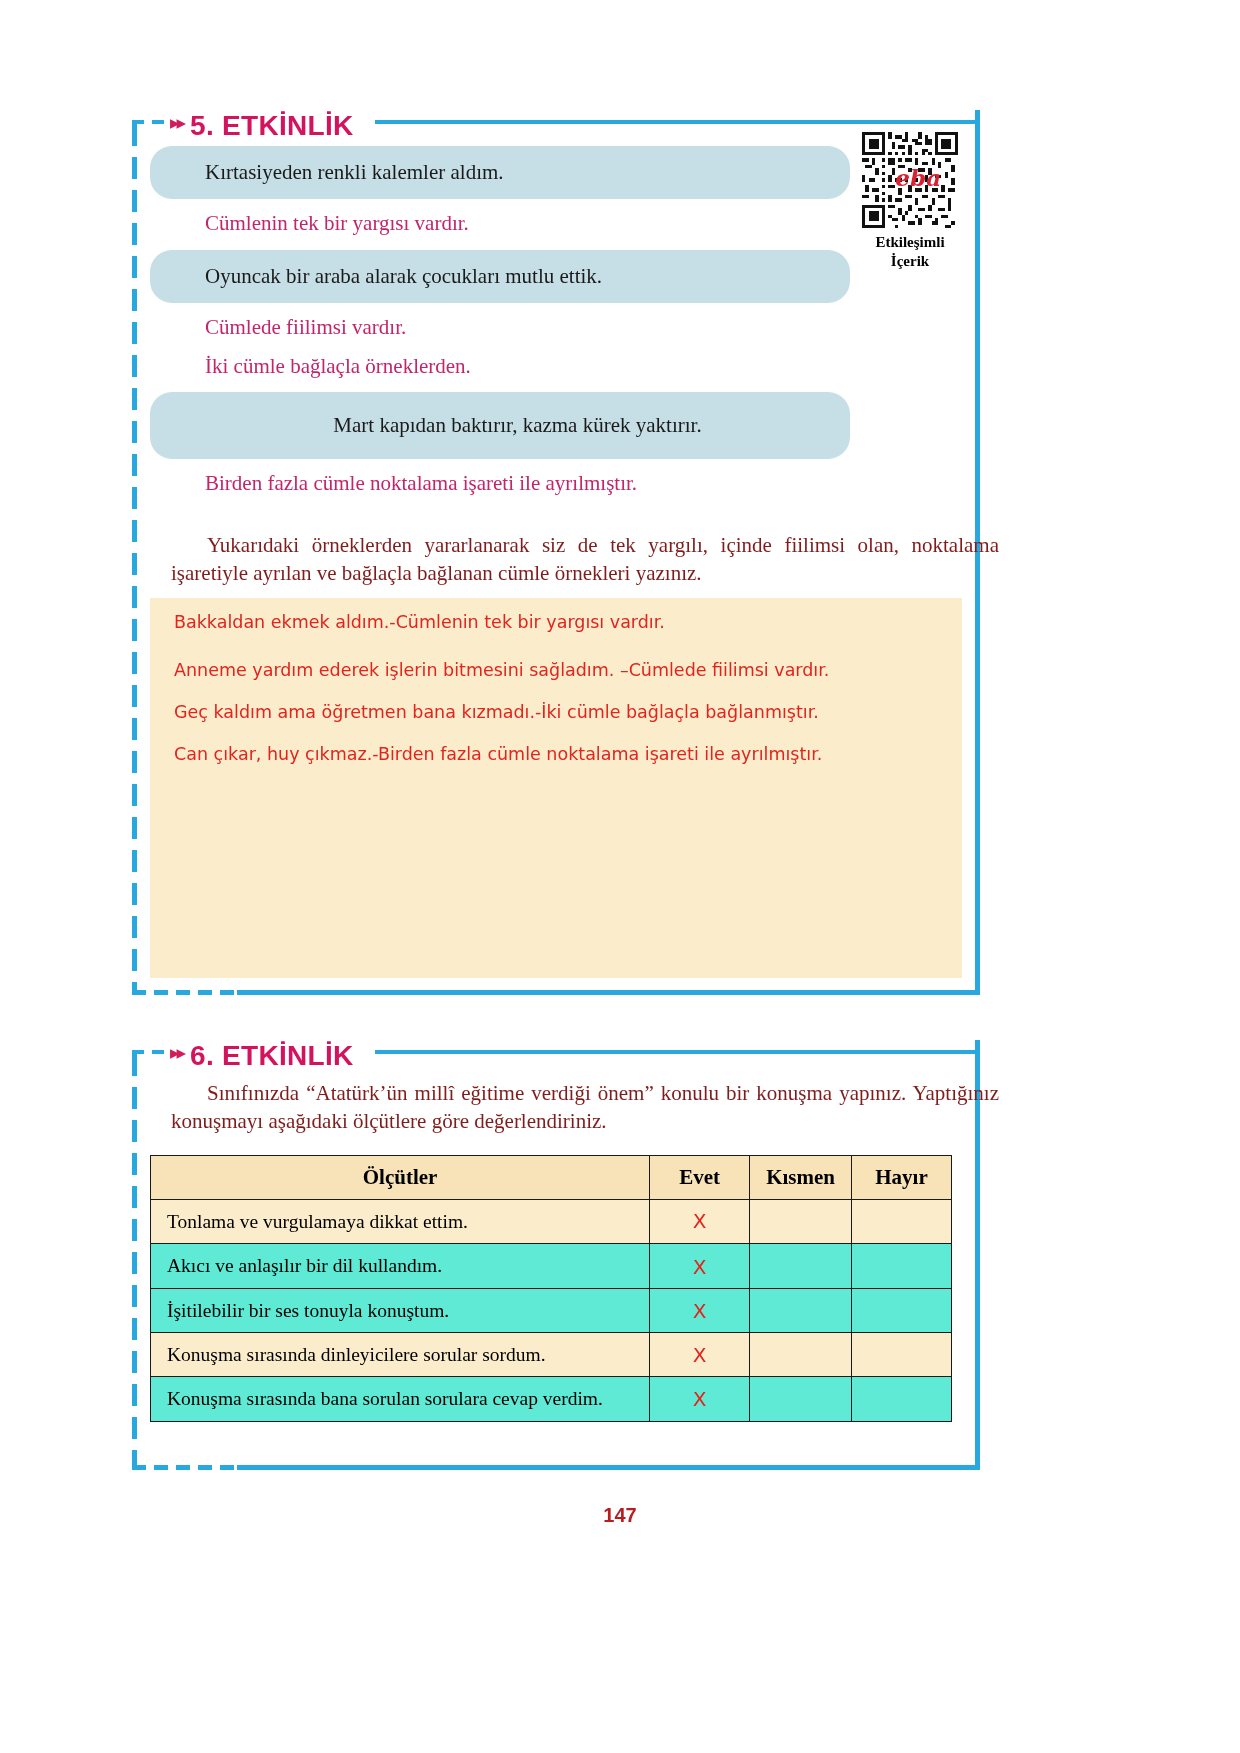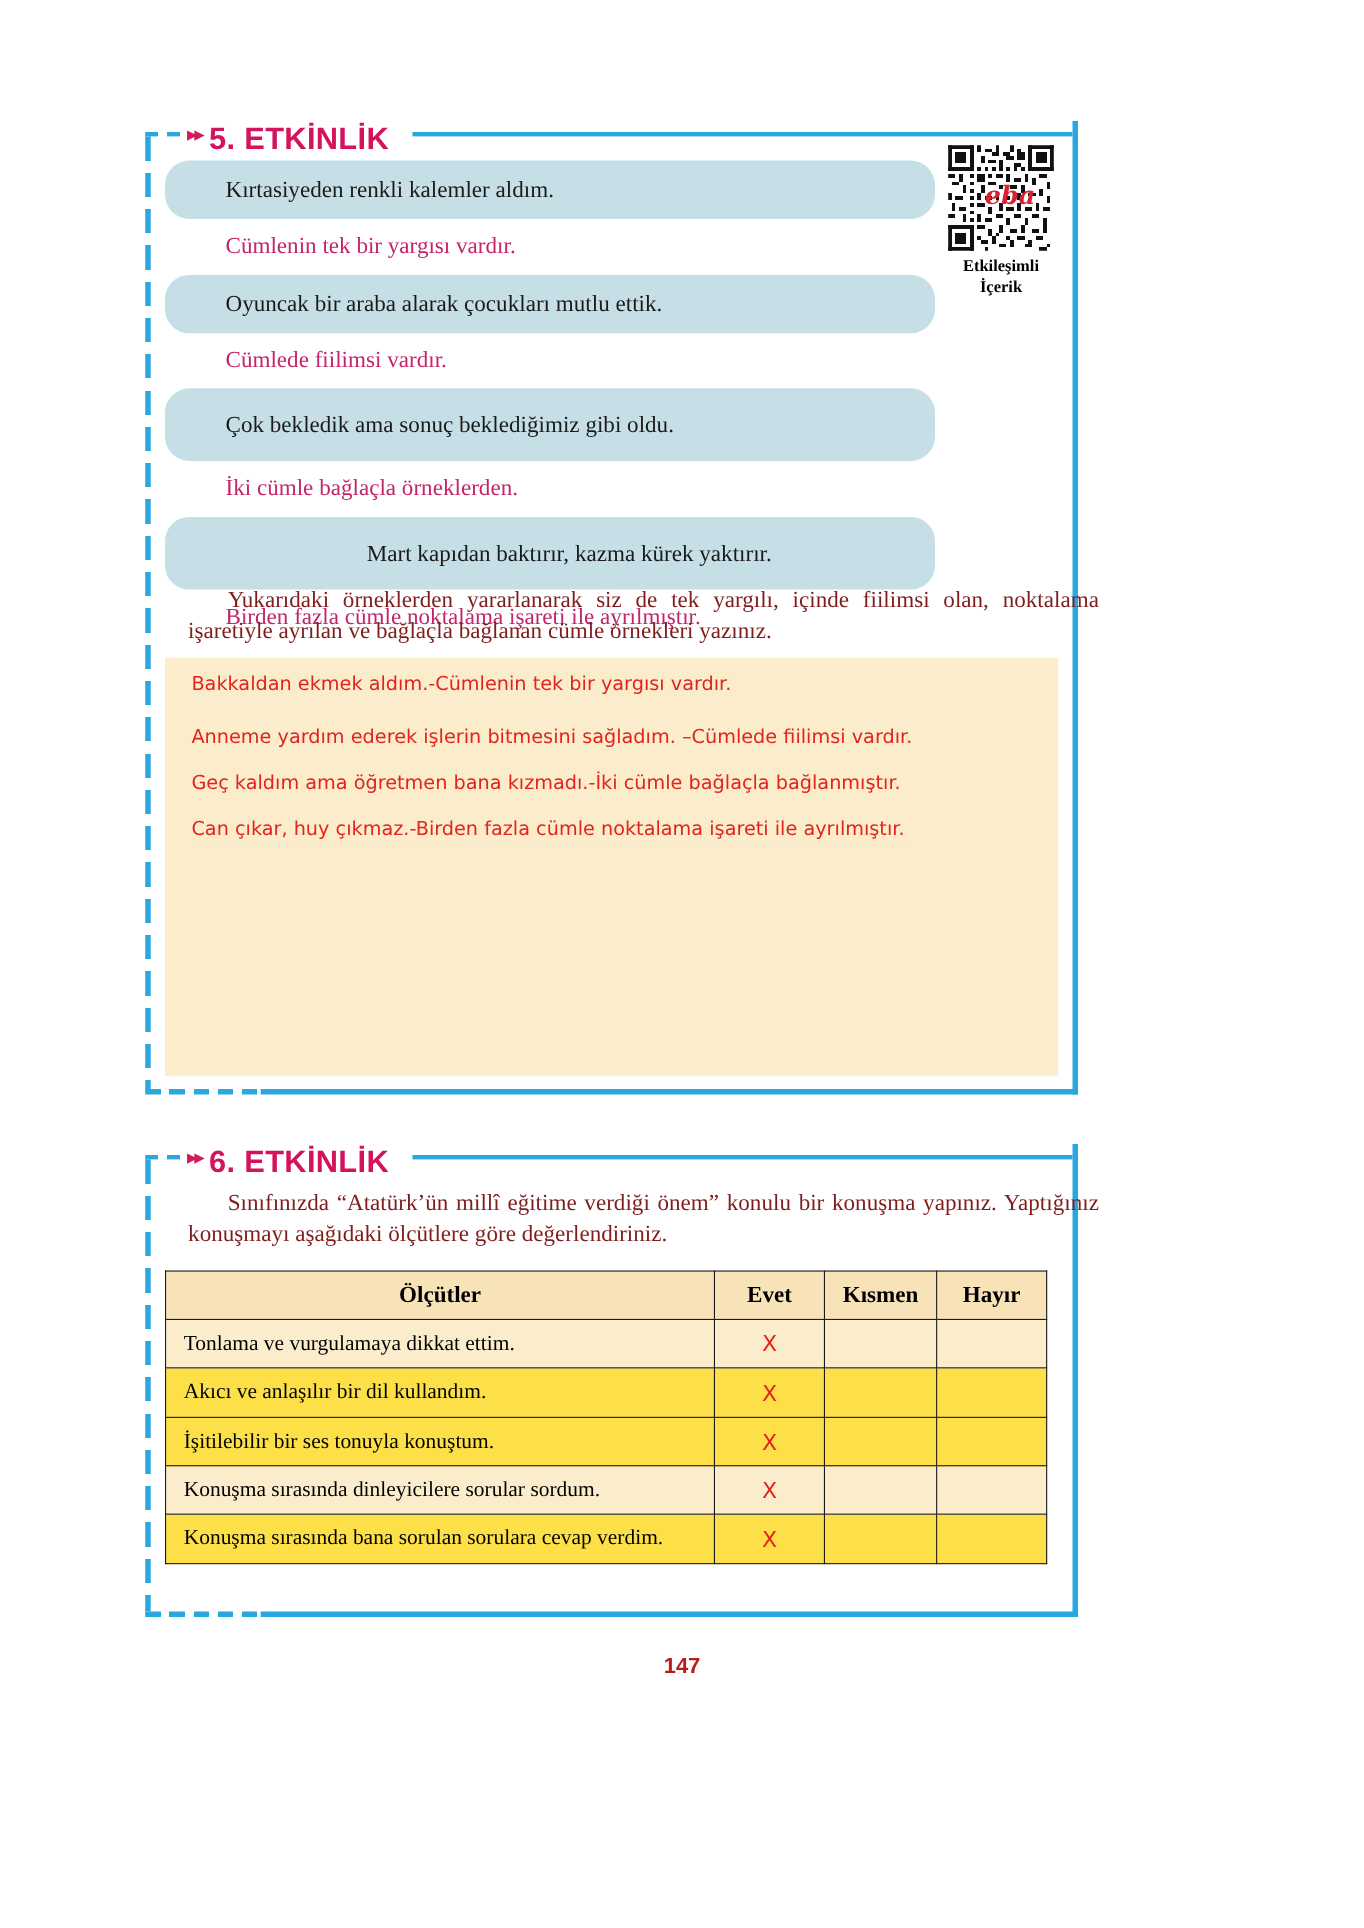--- a/index.html
+++ b/index.html
@@ -220,21 +220,21 @@
     padding-left: 16px;
     line-height: 1.3;
   }
   .rubric td.crit.justified { text-align: justify; text-align-last: left; }
   .rubric td.mark {
     text-align: center;
     color: #e2241d;
     font-family: "DejaVu Sans", sans-serif;
     font-size: 20px;
   }
-  .rubric tr.alt td { background: #fde047; }
+  .rubric tr.alt td { background: #5eead4; }
 
   .mark-top { vertical-align: top; }
   .mark-mid { vertical-align: middle; }
   .mark-bot { vertical-align: bottom; }
 
   
   .page-number {
     position: absolute;
     left: 0; right: 0;
     top: 1504px;
@@ -390,21 +390,20 @@
         <span>Etkileşimli</span><br>
         <span>İçerik</span>
       </div>
     </div>
 
     <div class="ex-wrap">
       <div class="ex-sentence">Kırtasiyeden renkli kalemler aldım.</div>
       <div class="ex-note">Cümlenin tek bir yargısı vardır.</div>
       <div class="ex-sentence">Oyuncak bir araba alarak çocukları mutlu ettik.</div>
       <div class="ex-note">Cümlede fiilimsi vardır.</div>
-      <div class="ex-sentence" style="padding-top:20px;padding-bottom:20px;">Çok bekledik ama sonuç beklediğimiz gibi oldu.</div>
       <div class="ex-note">İki cümle bağlaçla örneklerden.</div>
       <div class="ex-sentence" style="padding-top:20px;padding-bottom:20px;text-align:center;">Mart kapıdan baktırır, kazma kürek yaktırır.</div>
       <div class="ex-note">Birden fazla cümle noktalama işareti ile ayrılmıştır.</div>
     </div>
 
     <div class="instruction" style="top:422px;">Yukarıdaki örneklerden yararlanarak siz de  tek yargılı, içinde fiilimsi olan, noktalama işaretiyle ayrılan ve bağlaçla bağlanan cümle örnekleri yazınız.</div>
 
     <div class="answer-box" style="left:18px; top:488px; width:812px; height:380px;">
       <div class="ans-line">
         <span class="ans-text">Bakkaldan ekmek aldım.-Cümlenin tek bir yargısı vardır.</span>

